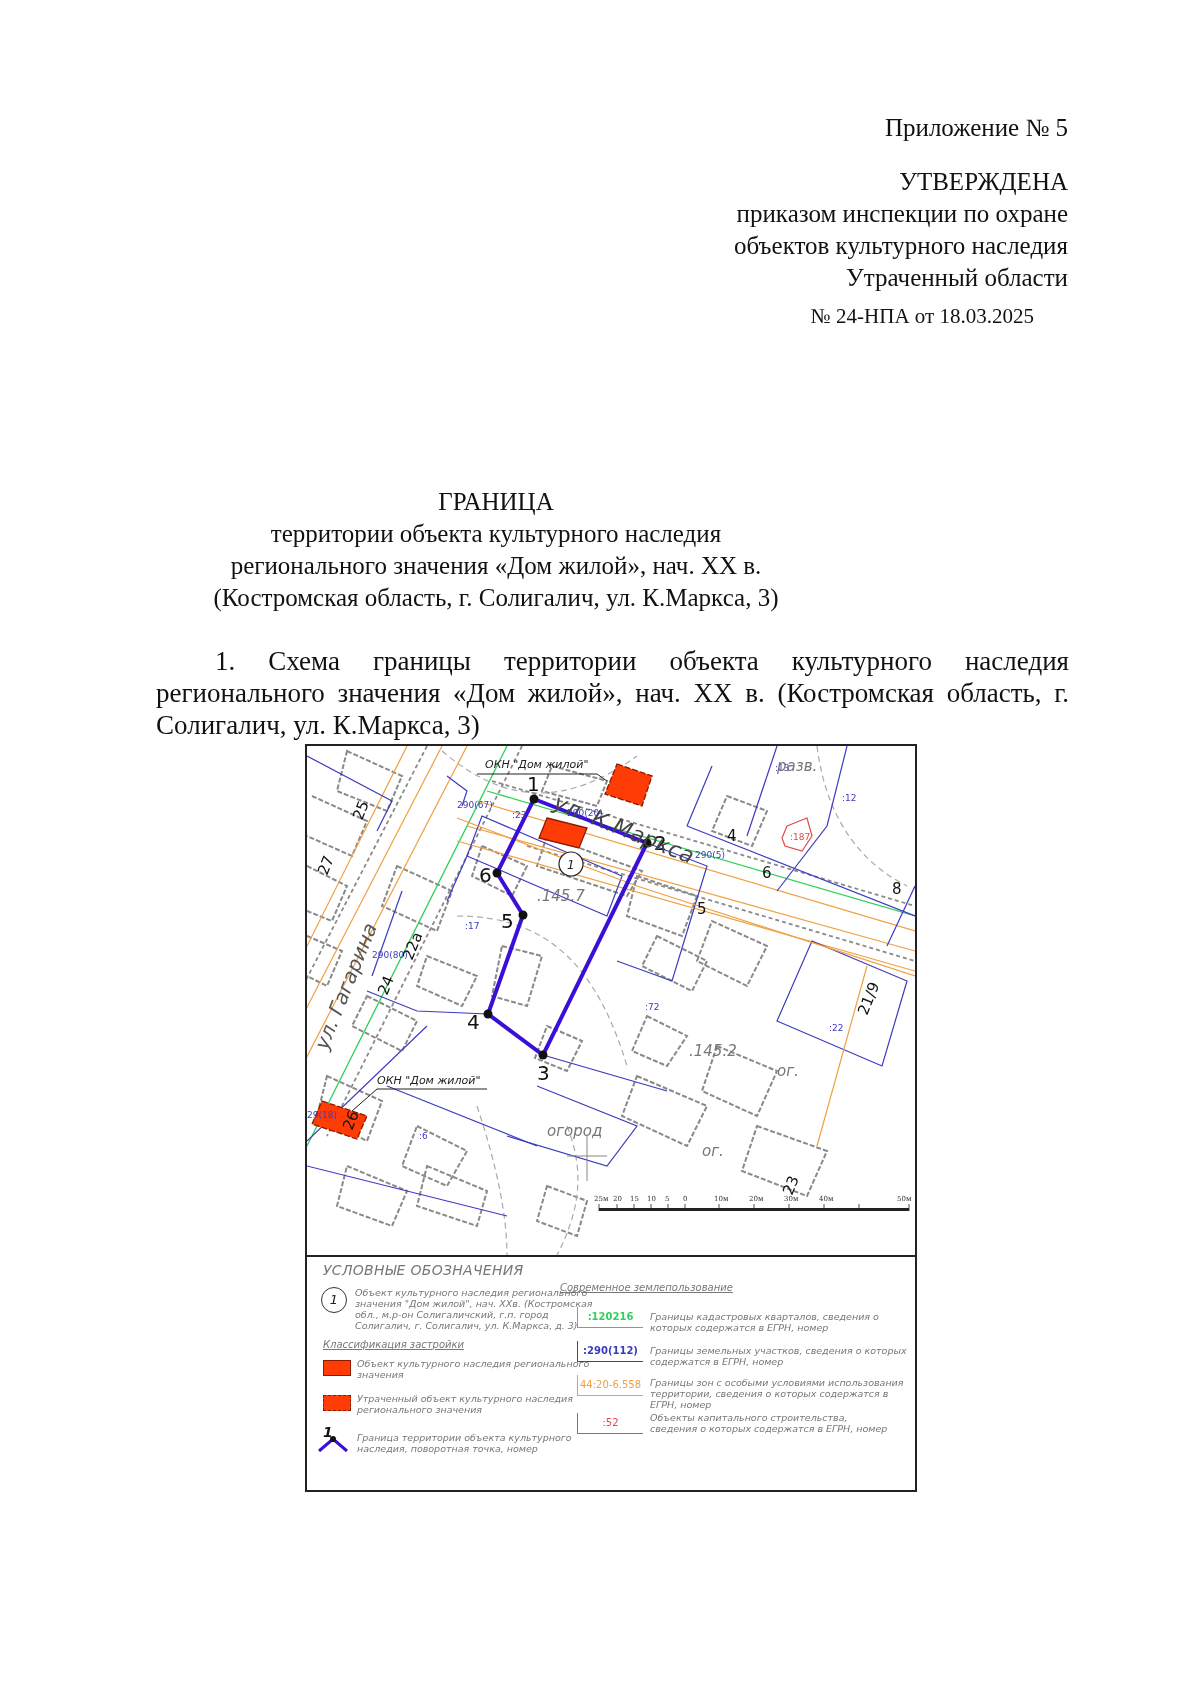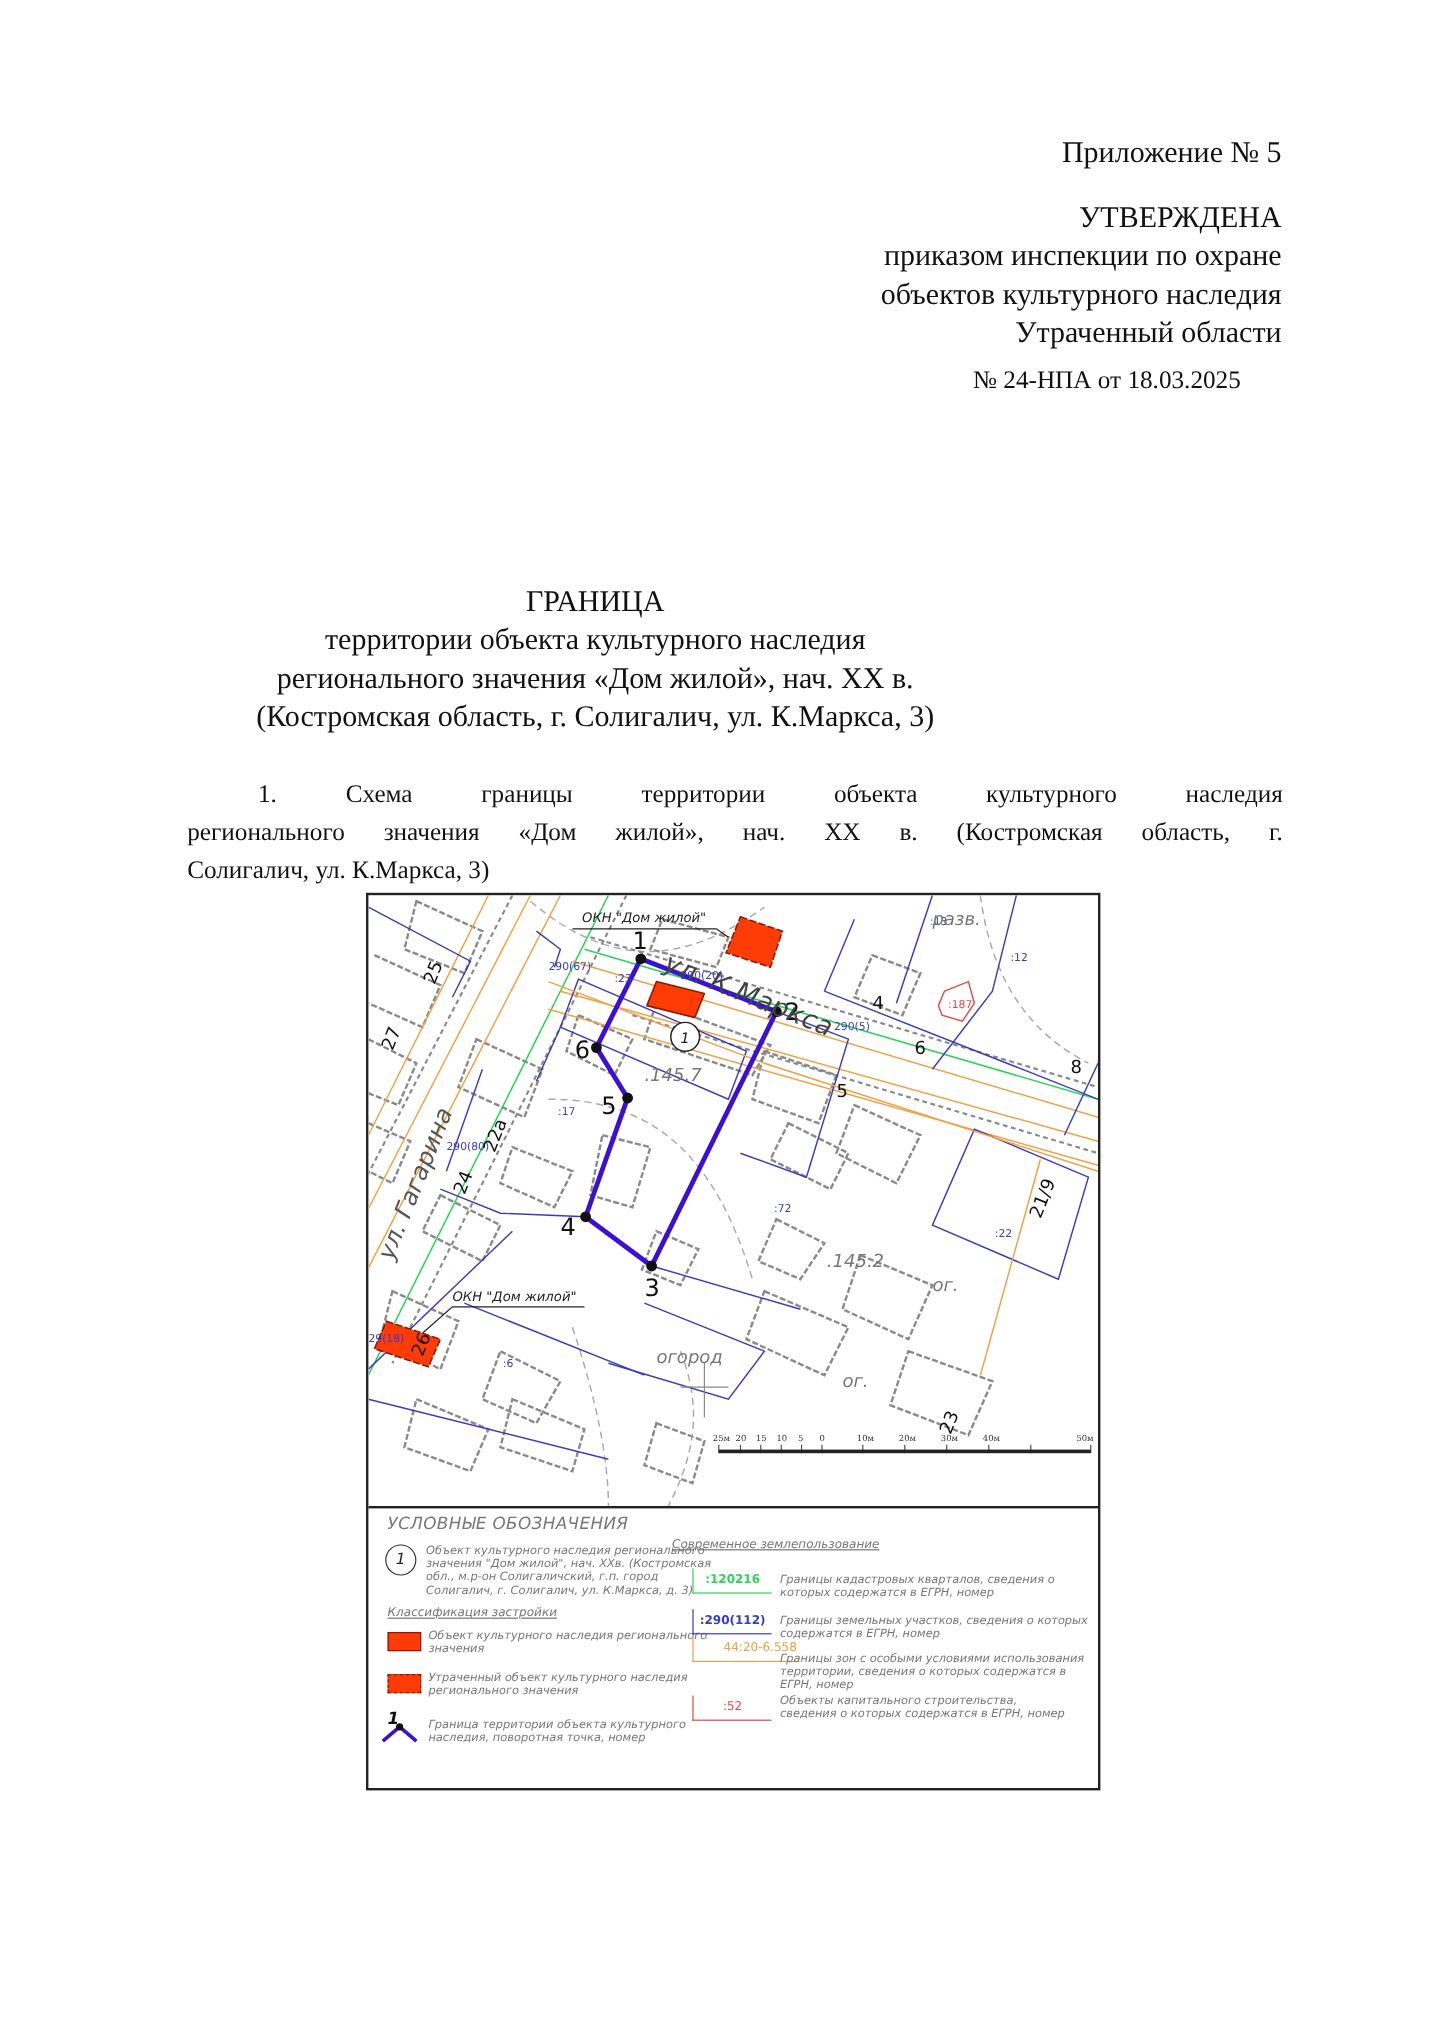--- a/index.html
+++ b/index.html
@@ -2,21 +2,21 @@
 <html><head>
 <meta charset="utf-8">
 <style>
   html, body { margin: 0; padding: 0; background: #ffffff; }
   body { width: 1200px; height: 1697px; position: relative; overflow: hidden;
          font-family: "Liberation Serif", "DejaVu Serif", serif; color: #111; }
   .approval { position: absolute; right: 132px; top: 112px; text-align: right; font-size: 25px; line-height: 32px; }
   .approval .annex { margin-bottom: 22px; }
   .approval .num { font-size: 21px; margin-top: 6px; margin-right: 34px; }
   .title-block { position: absolute; left: 0; width: 992px; top: 486px; text-align: center; font-size: 25px; line-height: 32px; }
-  .section { position: absolute; left: 156px; width: 913px; top: 645px; font-size: 21px; line-height: 32px; text-align: justify; }
+  .section { position: absolute; left: 156px; width: 913px; top: 645px; font-size: 27px; line-height: 32px; text-align: justify; }
   .section .p1 { text-indent: 59px; text-align-last: justify; }
   .frame { position: absolute; left: 305px; top: 744px; width: 608px; height: 744px; border: 2px solid #222; background: #fff; }
   .map { position: absolute; left: 0; top: 0; width: 608px; height: 509px; overflow: hidden; border-bottom: 2px solid #222; }
   .legend { position: absolute; left: 0; top: 511px; width: 608px; height: 233px;
             font-family: "DejaVu Sans", sans-serif; font-style: italic; color: #777; font-size: 9.5px; line-height: 11px; }
   .lg-head { position: absolute; left: 16px; top: 8px; font-size: 14px; letter-spacing: 0.3px; }
   .lg-sub { position: absolute; text-decoration: underline; font-size: 10px; }
   .circle-num { position: absolute; width: 24px; height: 24px; border: 1.3px solid #333; border-radius: 50%;
                 font-size: 13px; line-height: 24px; text-align: center; color: #222; font-style: italic; }
   .okn-box { position: absolute; width: 26px; height: 14px; background: #ff3c05; border: 1.3px solid #8a1a00; }
@@ -291,21 +291,21 @@
       <div>Границы кадастровых кварталов, сведения о</div>
       <div>которых содержатся в ЕГРН, номер</div>
     </div>
 
     <div class="code-bracket" style="left:270px; top:84px; border-color:#3b3bc0; color:#3b3bc0;">:290(112)</div>
     <div class="lg-text" style="left:343px; top:88px;">
       <div>Границы земельных участков, сведения о которых</div>
       <div>содержатся в ЕГРН, номер</div>
     </div>
 
-    <div class="code-bracket" style="left:270px; top:107px; border-color:#f0a040; color:#f0a040; font-weight:normal;padding-left:23px;">44:20-6.558</div>
+    <div class="code-bracket" style="left:270px; top:118px; border-color:#f0a040; color:#f0a040; font-weight:normal;">44:20-6.558</div>
     <div class="lg-text" style="left:343px; top:120px;">
       <div>Границы зон с особыми условиями использования</div>
       <div>территории, сведения о которых содержатся в</div>
       <div>ЕГРН, номер</div>
     </div>
 
     <div class="code-bracket" style="left:270px; top:156px; border-color:#e04a4a; color:#e04a4a; font-weight:normal;">:52</div>
     <div class="lg-text" style="left:343px; top:155px;">
       <div>Объекты капитального строительства,</div>
       <div>сведения о которых содержатся в ЕГРН, номер</div>

